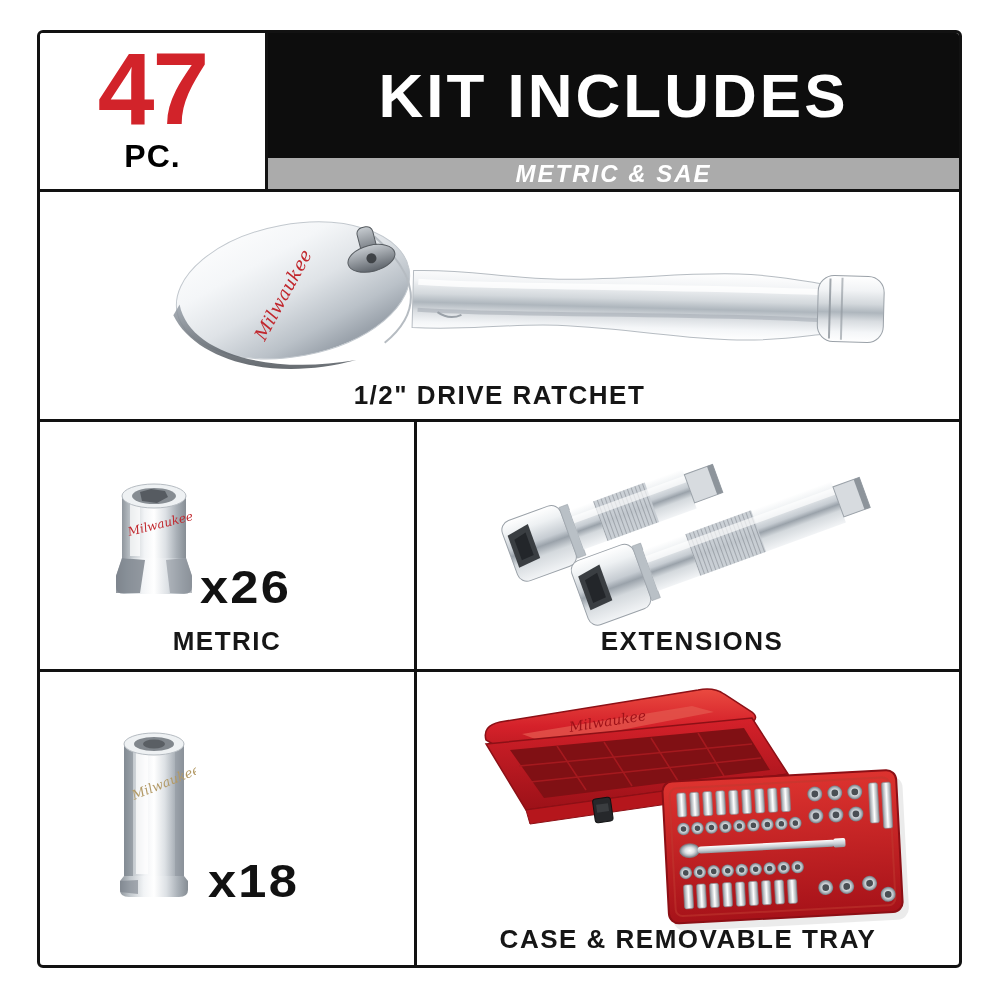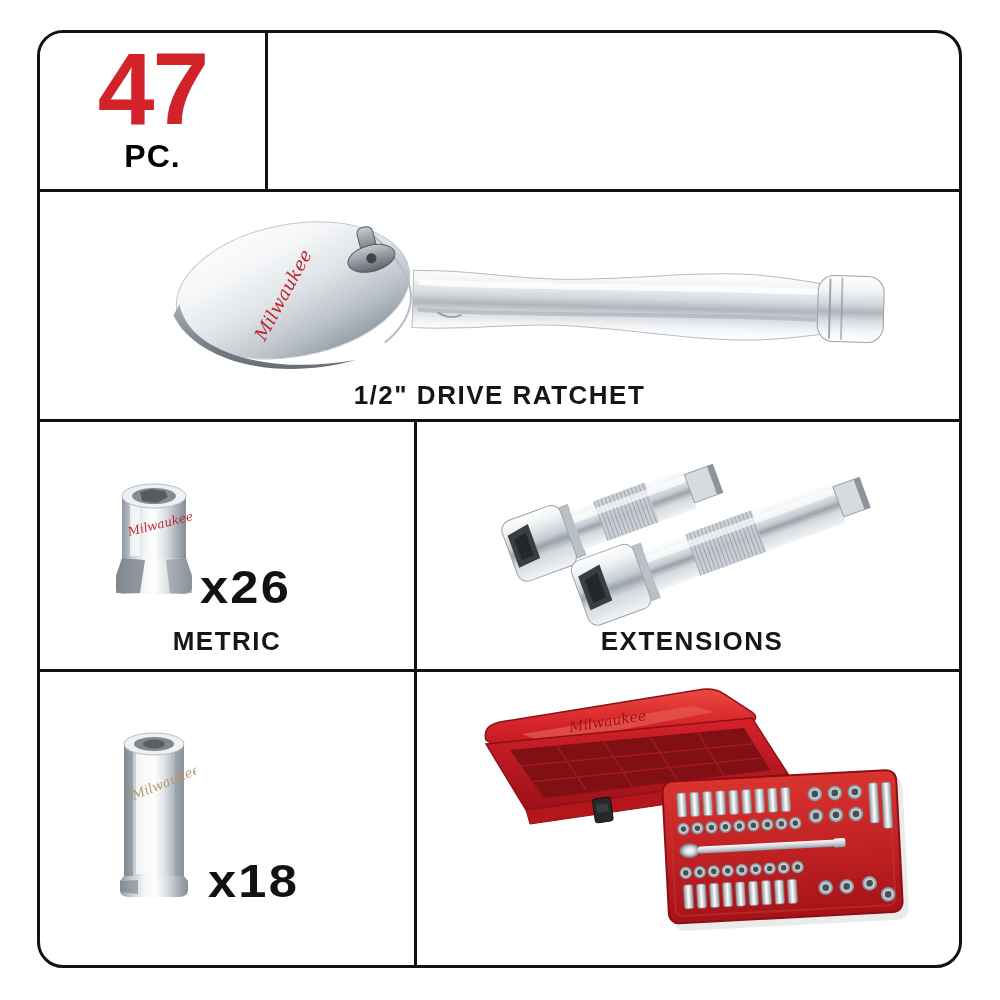--- a/index.html
+++ b/index.html
@@ -1,18 +1,18 @@
 <!DOCTYPE html>
 <html><head>
 <meta charset="utf-8">
 <style>
   html,body{margin:0;padding:0;width:1000px;height:1000px;background:#ffffff;overflow:hidden;
     font-family:"Liberation Sans","DejaVu Sans",sans-serif;}
   .frame{position:absolute;left:37px;top:30px;width:925px;height:938px;box-sizing:border-box;
-    border:3px solid #121212;border-radius:26px;overflow:hidden;background:#fff;}
+    border:3px solid #121212;border-radius:6px;overflow:hidden;background:#fff;}
   
   .header{position:absolute;left:0;top:0;width:100%;height:159px;box-sizing:border-box;
     border-bottom:3px solid #121212;display:flex;}
   .count-cell{width:228px;box-sizing:border-box;border-right:3px solid #121212;background:#fff;
     display:flex;flex-direction:column;align-items:center;justify-content:center;}
   .count-number{font-size:102px;font-weight:bold;color:#d2232a;line-height:.84;letter-spacing:-2px;}
   .count-unit{font-size:32px;font-weight:bold;color:#000000;letter-spacing:1px;margin-top:5px;}
   .title-cell{flex:1;background:#0d0d0d;display:flex;flex-direction:column;}
   .title-main{flex:1;display:flex;align-items:center;justify-content:center;color:#ffffff;
     font-size:62px;font-weight:bold;letter-spacing:3px;white-space:nowrap;}
@@ -37,20 +37,26 @@
 </style>
 </head>
 <body>
 
 <div class="frame">
 
   <div class="header">
     <div class="count-cell">
       <div class="count-number">47</div>
       <div class="count-unit">PC.</div>
+    </div>
+    <div class="title-cell">
+      <div class="title-main">KIT INCLUDES</div>
+      <div class="subtitle-bar">
+        <span>METRIC &amp; SAE</span>
+      </div>
     </div>
   </div>
 
   <div class="ratchet-panel panel">
     <svg class="art" style="left:78px;top:26px;" width="780" height="152" viewBox="0 0 780 152">
       <defs>
         <linearGradient id="chromeA" x1="0" y1="0" x2="0" y2="1">
           <stop offset="0" stop-color="#ffffff"></stop>
             <stop offset=".22" stop-color="#f1f3f5"></stop>
           <stop offset=".42" stop-color="#d3d8dc"></stop>
@@ -305,16 +311,17 @@
             <use href="#cl" x="172" y="42"></use>
             <use href="#cl" x="192" y="42"></use>
           <rect x="206" y="12" width="9" height="40" rx="2" fill="url(#chromeSm)" stroke="#80878e" stroke-width=".6"></rect>
           <rect x="219" y="12" width="9" height="46" rx="2" fill="url(#chromeSm)" stroke="#80878e" stroke-width=".6"></rect>
           <use href="#cl" x="158" y="114"></use>
             <use href="#cl" x="179" y="114"></use>
           <use href="#cl" x="202" y="112"></use>
             <use href="#cl" x="220" y="124"></use>
         </g>
       </svg>
+      <div class="caption" style="bottom:10px;">CASE &amp; REMOVABLE TRAY</div>
     </div>
   </div>
 
 </div>
 
 </body></html>

